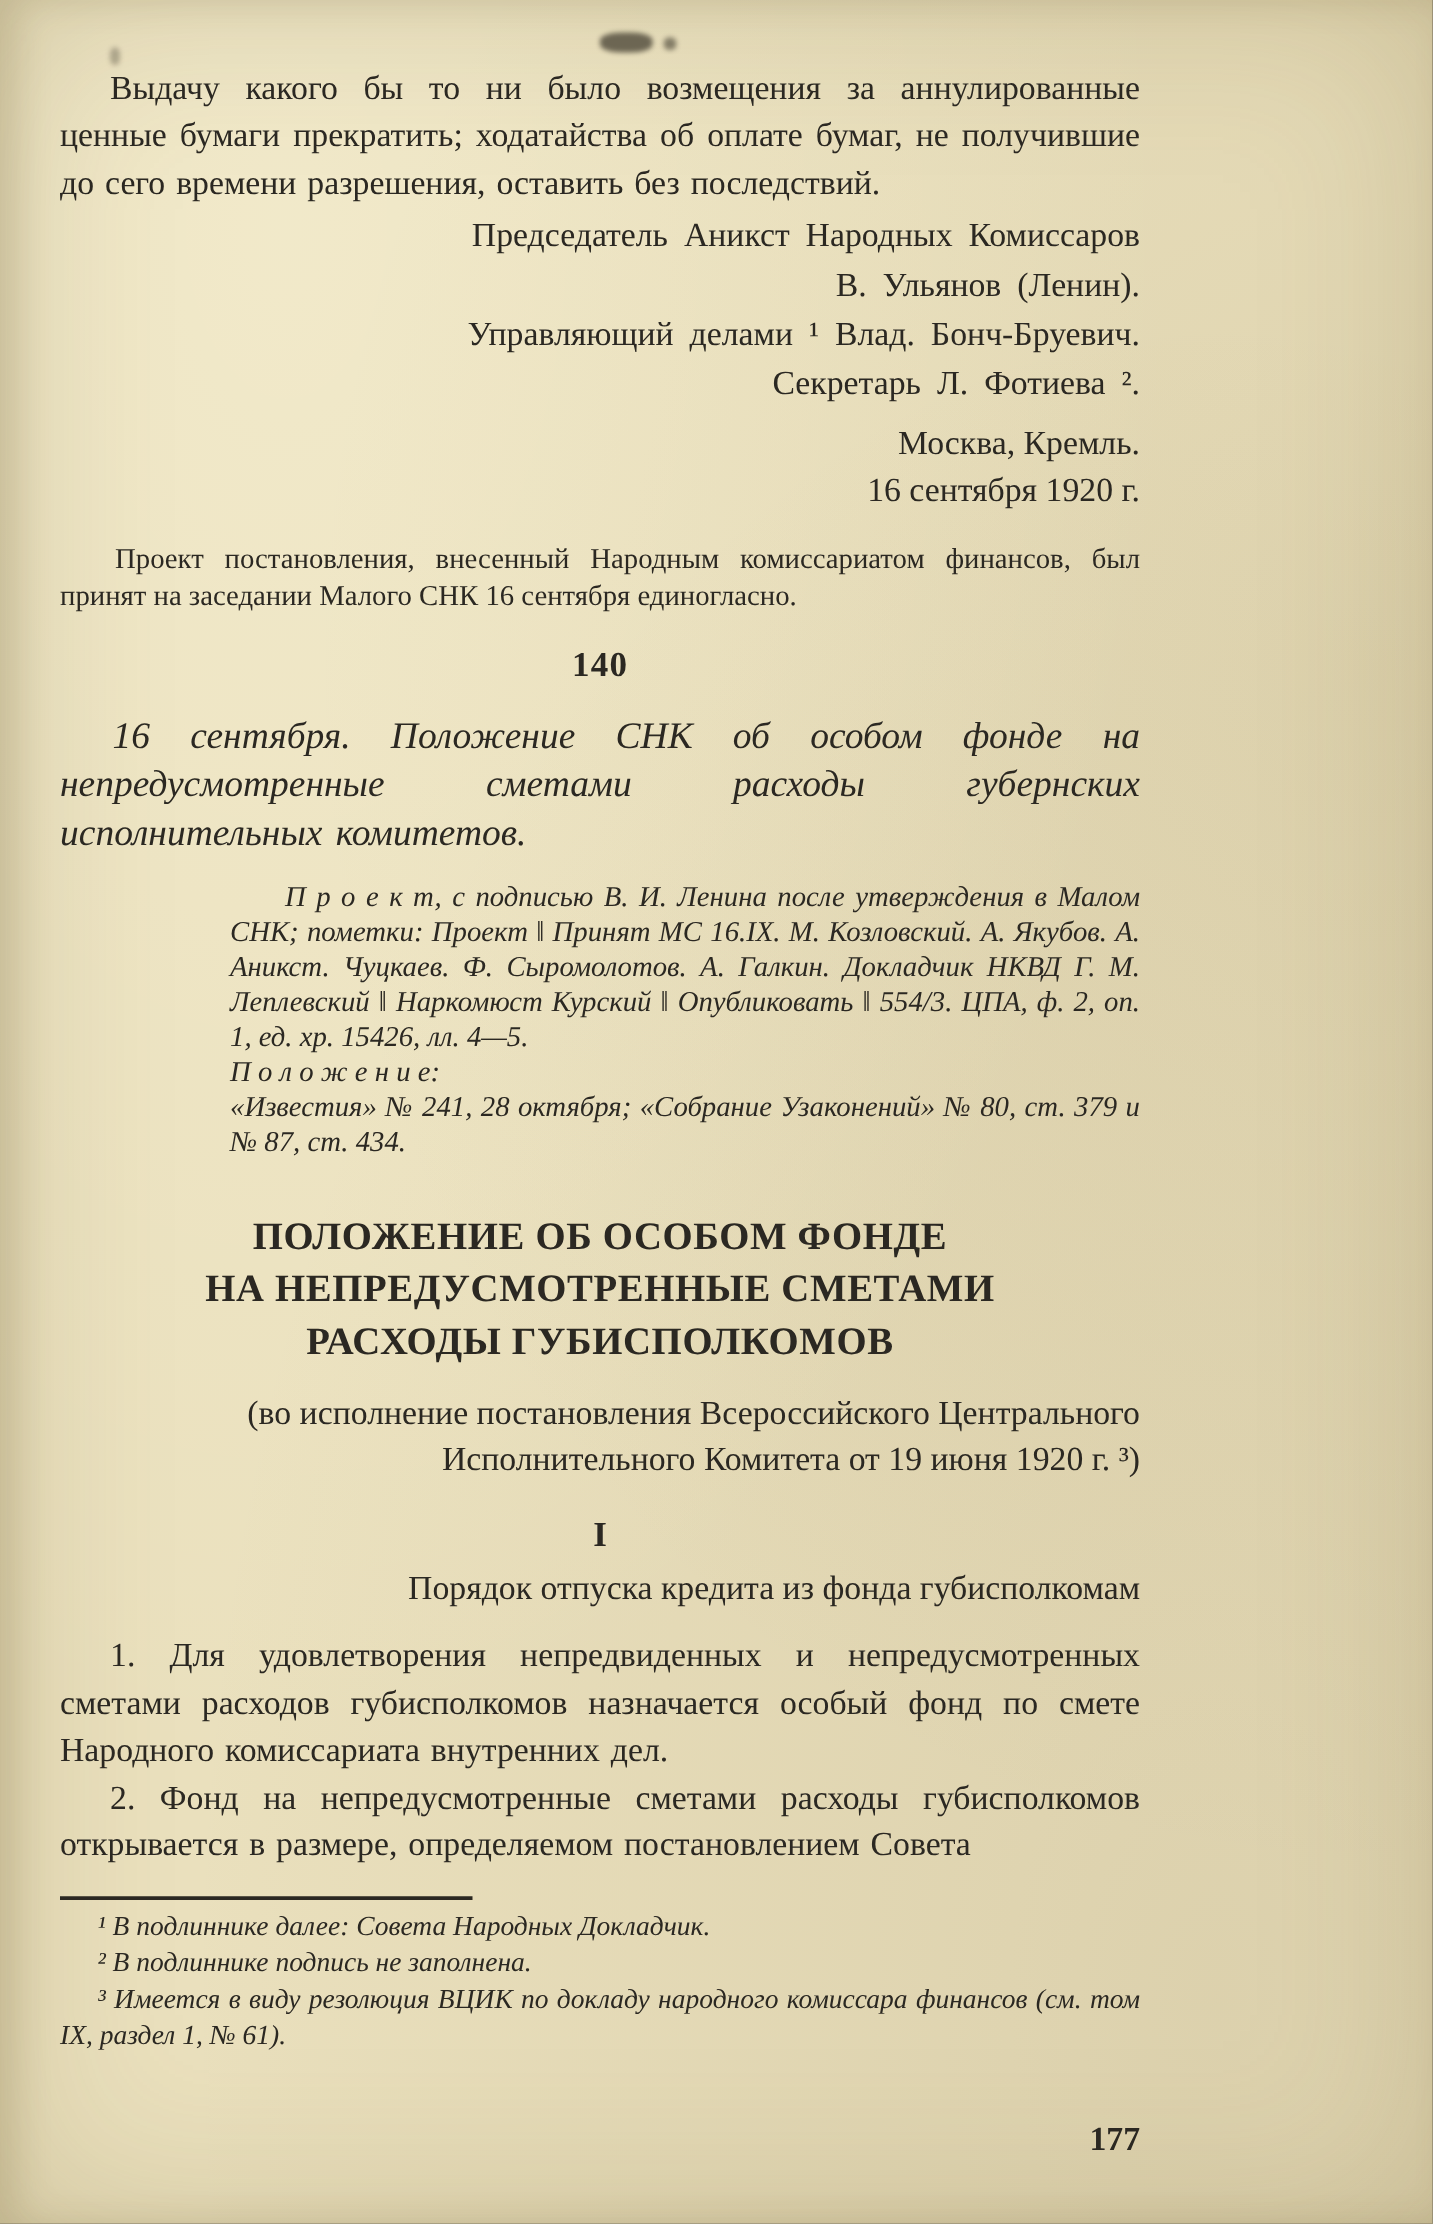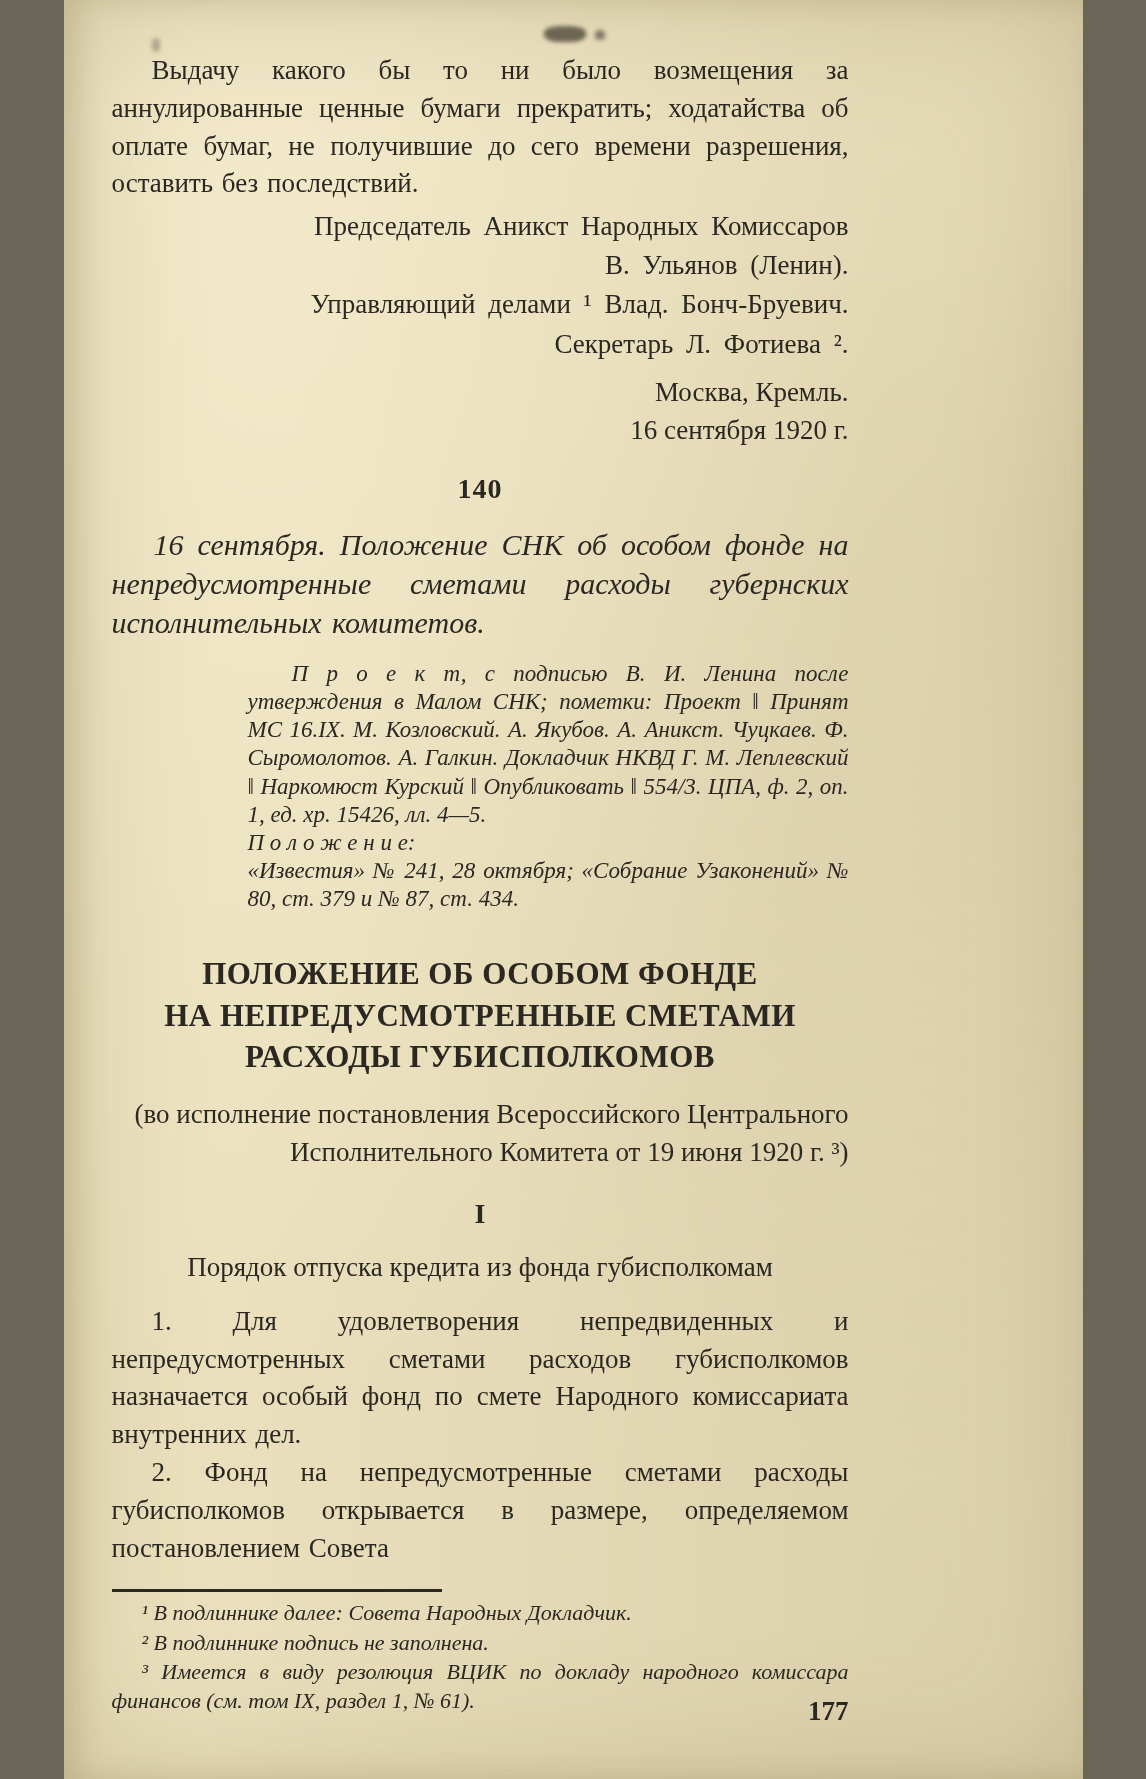--- a/index.html
+++ b/index.html
@@ -1,21 +1,21 @@
 <!DOCTYPE html>
 <html lang="ru" style="--paper: #eae0bd; --ink: #2b2822;"><head>
 <meta charset="utf-8">
 <style>
   * { margin: 0; padding: 0; box-sizing: border-box; }
 
   html, body { background: #6b6557; }
 
   .page {
     position: relative;
-    width: 1019px;
+    width: 1146px;
     height: 1779px;
     margin: 0 auto;
     background: var(--paper, #eae0bd);
     background-image:
       radial-gradient(ellipse at 20% 10%, rgba(255,250,225,0.35), rgba(255,250,225,0) 55%),
       radial-gradient(ellipse at 85% 90%, rgba(120,100,55,0.12), rgba(120,100,55,0) 60%),
       radial-gradient(ellipse at 95% 30%, rgba(130,110,60,0.10), rgba(130,110,60,0) 55%);
     box-shadow: inset 0 0 140px rgba(110,90,40,0.22), inset 14px 0 28px rgba(100,85,40,0.18);
     color: var(--ink, #2b2822);
     font-family: "Liberation Serif", "DejaVu Serif", serif;
@@ -105,22 +105,22 @@
     line-height: 1.4;
   }
 
   .part-numeral {
     margin-top: 26px;
     text-align: center;
     font-size: 28px;
     font-weight: bold;
   }
   .part-heading {
-    margin-top: 22px;
-    text-align: center;
+    margin-top: 10px;
+    text-align: right;
     font-size: 27px;
   }
 
   .paragraphs { margin-top: 20px; }
 
   
   .footnote-rule {
     margin-top: 22px;
     width: 330px;
     border-top: 3px solid var(--ink, #2b2822);
@@ -171,20 +171,21 @@
       <p class="sig">В. Ульянов (Ленин).</p>
       <p class="sig">Управляющий делами ¹ Влад. Бонч-Бруевич.</p>
       <p class="sig">Секретарь Л. Фотиева ².</p>
     </div>
 
     <div class="place-date">
       <p>Москва, Кремль.</p>
       <p>16 сентября 1920 г.</p>
     </div>
 
+    <p class="note">Проект постановления, внесенный Народным комиссариатом финансов, был принят на заседании Малого СНК 16 сентября единогласно.</p>
 
     <p class="item-number">140</p>
 
     <p class="item-heading">16 сентября. Положение СНК об особом фонде на непредусмотренные сметами расходы губернских исполнительных комитетов.</p>
 
     <div class="source">
       <p class="first">П р о е к т,  с подписью В. И. Ленина после утверждения в Малом СНК; пометки: Проект ‖ Принят МС 16.IX. М. Козловский. А. Якубов. А. Аникст. Чуцкаев. Ф. Сыромолотов. А. Галкин. Докладчик НКВД Г. М. Леплевский ‖ Наркомюст Курский ‖ Опубликовать ‖ 554/3. ЦПА, ф. 2, оп. 1, ед. хр. 15426, лл. 4—5.</p>
       <p>П о л о ж е н и е:</p>
       <p>«Известия» № 241, 28 октября; «Собрание Узаконений» № 80, ст. 379 и № 87, ст. 434.</p>
     </div>

